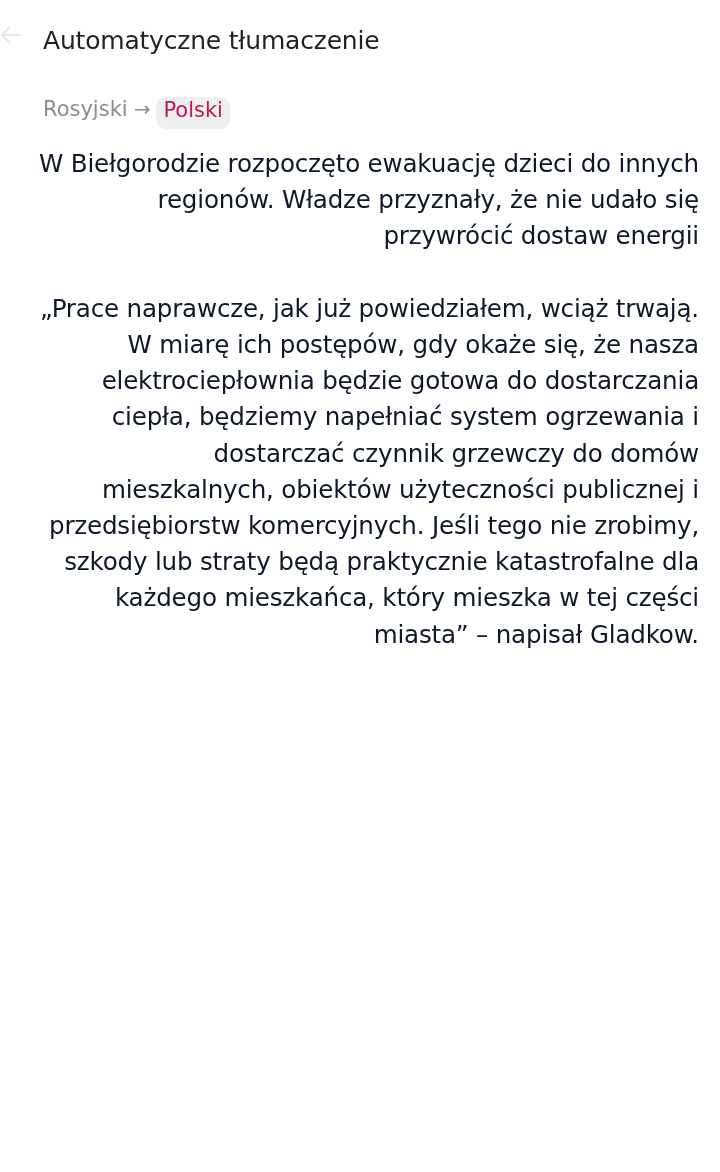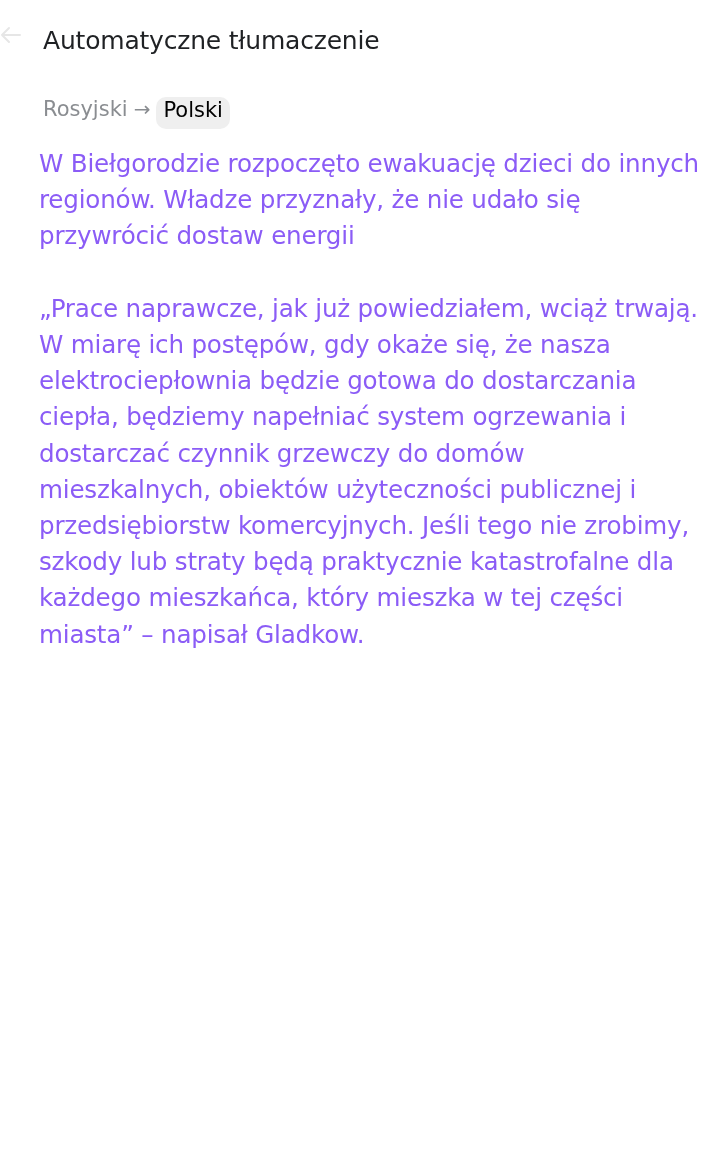--- a/index.html
+++ b/index.html
@@ -13,25 +13,25 @@
   .title {
     position: absolute; left: 43px; top: 26px; font-size: 25px; font-weight: 500;
     color: #1f2124; letter-spacing: -0.2px; white-space: nowrap;
   }
   .langs {
     position: absolute; left: 43px; top: 75px; height: 32px; display: flex; 
     font-size: 21px; color: #8a8d91; margin-top: 22px;
   }
   .arrow { margin: 0 6px; font-size: 20px; color: #8a8d91; }
   .target-lang {
-    background: #efefef; border-radius: 10px; padding: 1px 7px; color: #000000;
+    background: #efefef; border-radius: 10px; padding: 1px 7px; color: #be185d;
   }
   .body-text {
     position: absolute; left: 39px; top: 146px; width: 660px;
-    font-size: 24.6px; line-height: 36.2px; color: #8b5cf6; letter-spacing: -0.2px;
+    font-size: 24.6px; line-height: 36.2px; color: #0f172a; letter-spacing: -0.2px; text-align: right;
   }
   .body-text p { margin: 0 0 36.2px 0; }
   .body-text p:last-child { margin-bottom: 8px; }
 </style>
 </head>
 <body>
 
 <div class="back">
   <svg width="26" height="26" viewBox="0 0 26 26">
     <path d="M22 13 H4 M11 6 L4 13 L11 20" stroke="#e6e6e6" stroke-width="2" fill="none" stroke-linecap="round" stroke-linejoin="round"></path>

